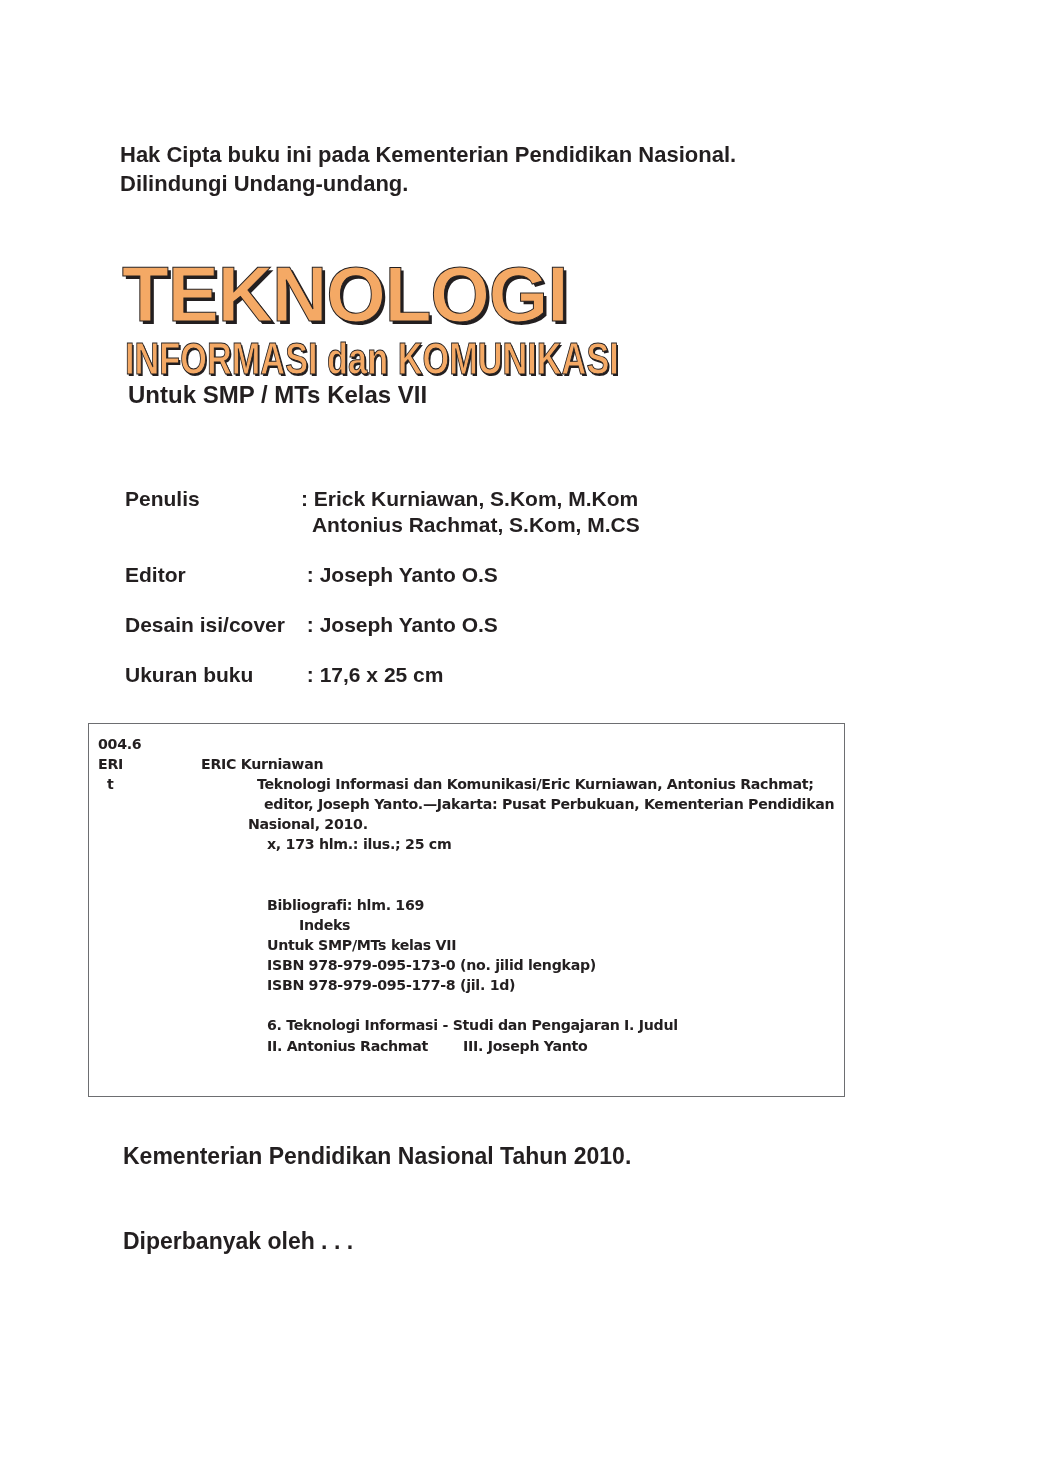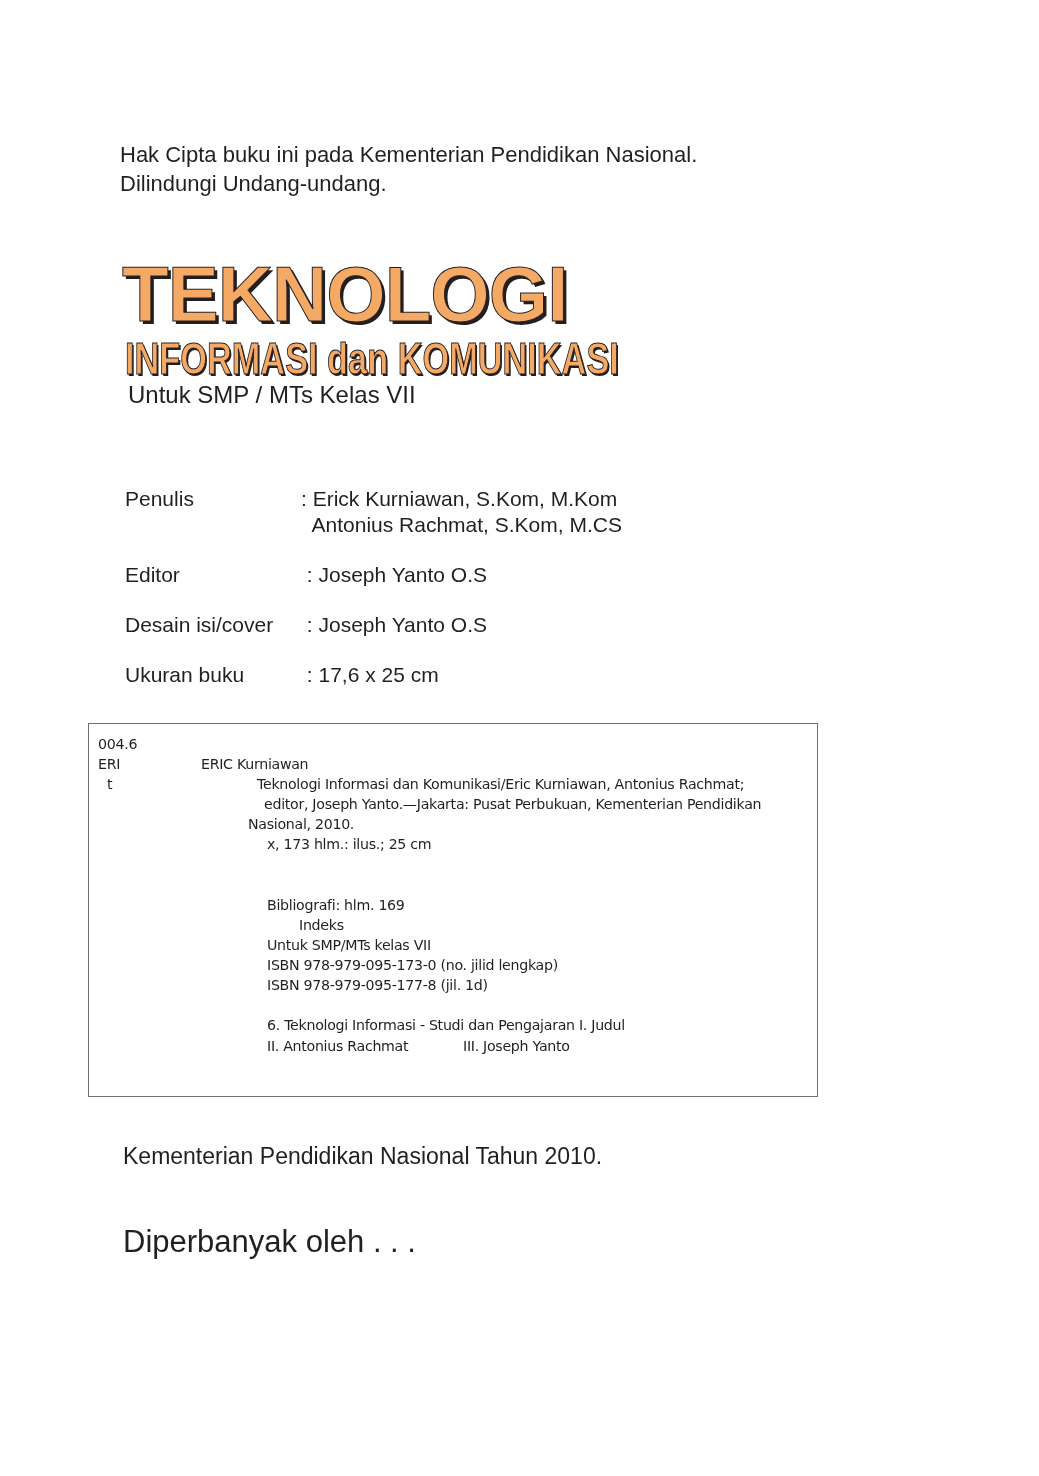--- a/index.html
+++ b/index.html
@@ -1,36 +1,36 @@
 <!DOCTYPE html>
 <html><head>
   <meta charset="utf-8">
   <style>
     html, body { margin: 0; padding: 0; background: #ffffff; }
     body { width: 1039px; height: 1476px; position: relative; overflow: hidden;
            font-family: "Liberation Sans", sans-serif; color: #231f20; }
-    .abs { position: absolute; }
+    .abs { position: absolute; font-weight: bold; }
     .copyright { left: 120px; top: 140px; font-size: 22px; line-height: 29px; }
     .title-main { left: 122px; top: 248px; font-family: "Liberation Sans", sans-serif;
                   font-weight: bold; font-size: 78px; letter-spacing: -1px; line-height: 92px;
                   color: #f4a965; -webkit-text-stroke: 1px #231f20;
                   text-shadow: 3px 3px 0 #231f20; transform: scaleX(0.98); transform-origin: left; }
     .title-sub { left: 125px; top: 333px; font-weight: bold; font-size: 44px; line-height: 52px;
                  color: #f4a965; -webkit-text-stroke: 1px #231f20; text-shadow: 2px 2px 0 #231f20;
                  transform: scaleX(0.78); transform-origin: left; letter-spacing: 0px; }
     .title-grade { left: 128px; top: 380px; font-size: 24px; line-height: 30px; }
     .credits { left: 125px; top: 486px; font-size: 21px; }
     .credit-row { display: flex; margin-bottom: 24px; line-height: 26px; }
     .credit-label { width: 176px; flex: none; }
     .credit-value { white-space: pre; }
-    .catalog-box { left: 88px; top: 723px; width: 728px; height: 372px; border: 1px solid #6d6e71; }
+    .catalog-box { left: 88px; top: 723px; width: 728px; height: 372px; border: 1px solid #6d6e71; padding-left: 27px; }
     .cat { position: absolute; font-family: "DejaVu Sans", sans-serif; font-size: 14.2px;
            line-height: 20px; color: #231f20; white-space: nowrap; letter-spacing: -0.3px; }
     .publisher { left: 123px; top: 1142px; font-size: 23px; line-height: 29px; }
-    .reproduced { left: 123px; top: 1227px; font-size: 31px; line-height: 29px; }
+    .reproduced { left: 123px; top: 1227px; font-size: 23px; line-height: 29px; }
   </style>
 </head>
 <body>
 
 <div class="abs copyright">
   <div>Hak Cipta buku ini pada Kementerian Pendidikan Nasional.</div>
   <div>Dilindungi Undang-undang.</div>
 </div>
 
 <div class="abs title-main">TEKNOLOGI</div>

